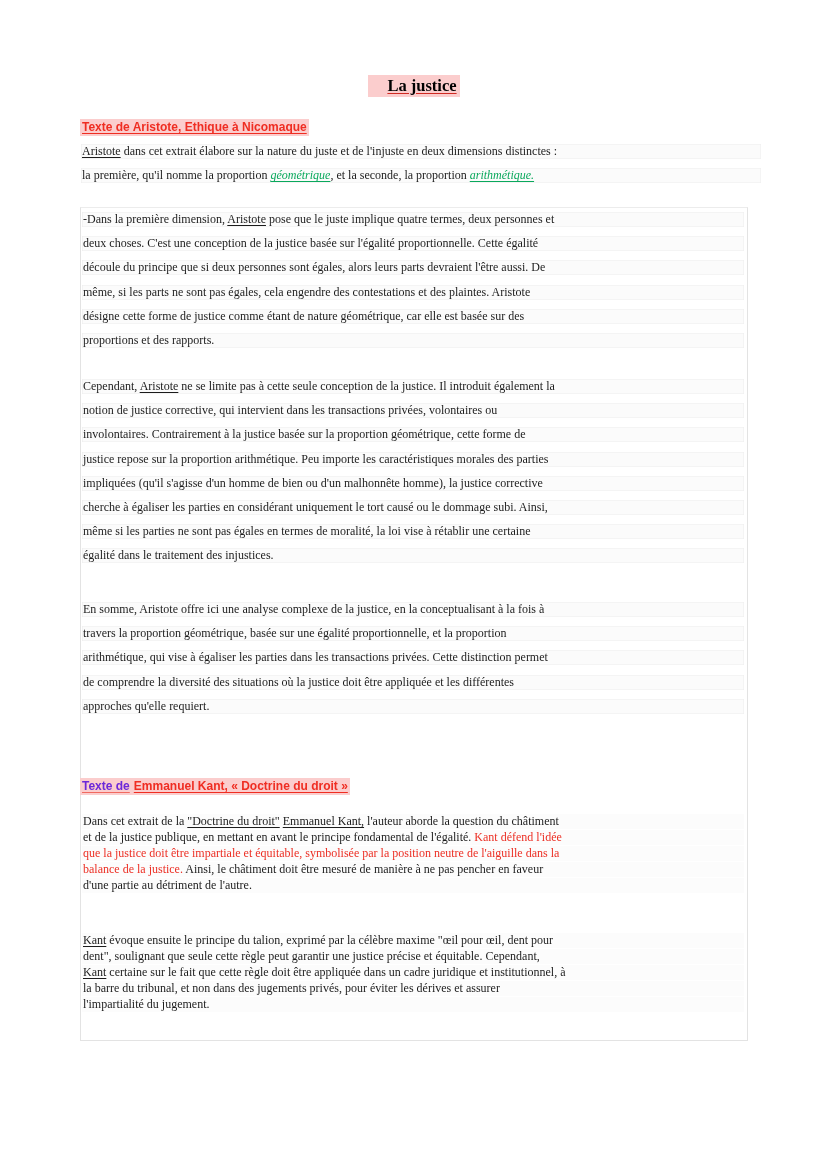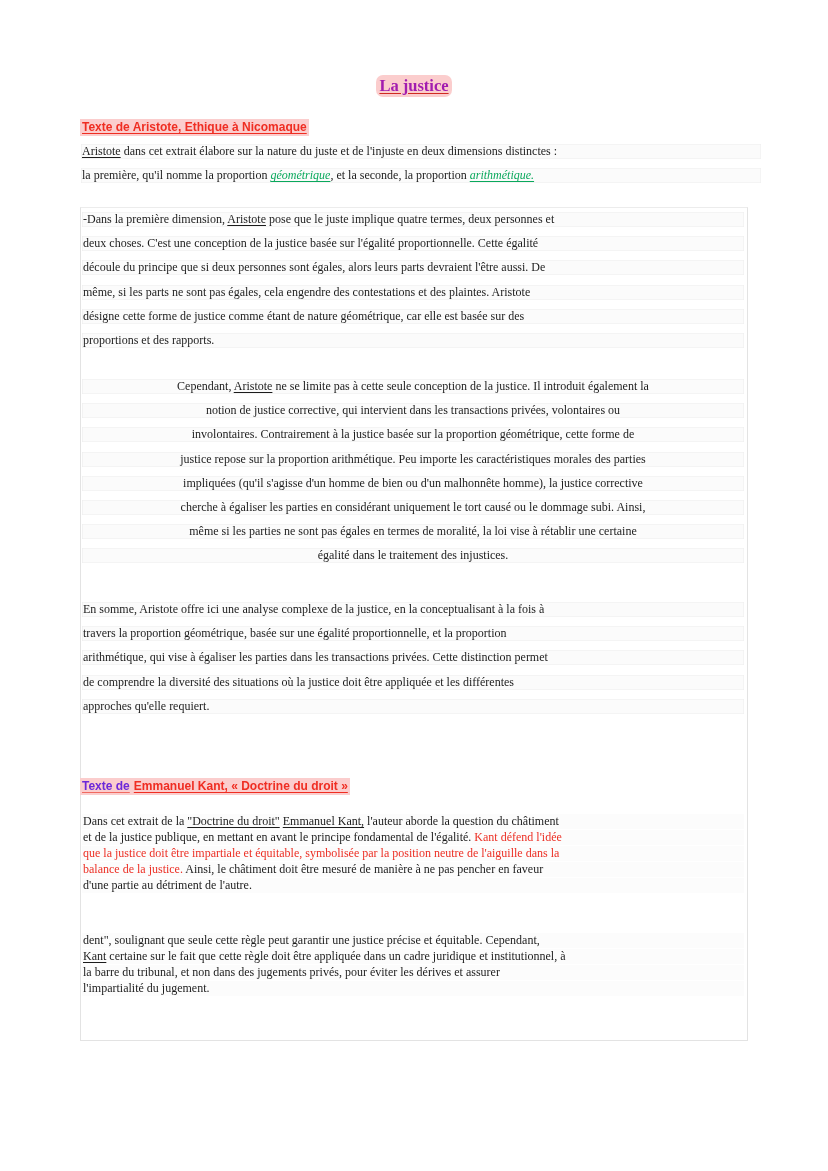--- a/index.html
+++ b/index.html
@@ -31,26 +31,25 @@
     left: 0;
     top: 76px;
     width: 828px;
     text-align: center;
     font-size: 16.5px;
     font-weight: bold;
     line-height: 1.25;
   }
   .doc-title .hl {
     background: #fbcdcd;
-    color: #a21caf;
+    color: #000000;
     text-decoration: underline;
     text-decoration-color: #cf2a22;
     text-underline-offset: 2px;
-    padding: 1px 3px 2px 3px;
-    border-radius: 7px;
+    padding: 1px 3px 2px 19px;
   }
 
   
   .sec-head {
     position: absolute;
     font-size: 12px;
     font-weight: bold;
     font-family: "Liberation Sans", "DejaVu Sans", sans-serif;
     line-height: 1.3;
     white-space: nowrap;
@@ -101,21 +100,21 @@
     top: 207px;
     width: 668px;
     height: 834px;
     border: 1px solid #e3e3e3;
     border-top-color: #ececec;
     background: transparent;
     box-sizing: border-box;
   }
 
   #para-1 { left: 82px; top: 212px;  width: 662px; }
-  #para-2 { left: 82px; top: 379px;  width: 662px; text-align: center; }
+  #para-2 { left: 82px; top: 379px;  width: 662px; }
   #para-3 { left: 82px; top: 602px;  width: 662px; }
   #para-k1 { left: 82px; top: 814px; width: 662px; }
   #para-k2 { left: 82px; top: 933px; width: 662px; }
 </style>
 </head>
 <body>
 
 <div class="page">
 
   <div class="doc-title">
@@ -167,19 +166,20 @@
 
   <div class="para tight" id="para-k1">
     <span class="ln"><span>Dans cet extrait de la </span><span class="ul">"Doctrine du droit"</span><span> </span><span class="ul">Emmanuel Kant,</span><span> l'auteur aborde la question du châtiment</span></span>
     <span class="ln"><span>et de la justice publique, en mettant en avant le principe fondamental de l'égalité. </span><span class="red">Kant défend l'idée</span></span>
     <span class="ln"><span class="red">que la justice doit être impartiale et équitable, symbolisée par la position neutre de l'aiguille dans la</span></span>
     <span class="ln"><span class="red">balance de la justice.</span><span> Ainsi, le châtiment doit être mesuré de manière à ne pas pencher en faveur</span></span>
     <span class="ln">d'une partie au détriment de l'autre.</span>
   </div>
 
   <div class="para tight" id="para-k2">
+    <span class="ln"><span class="ul">Kant</span><span> évoque ensuite le principe du talion, exprimé par la célèbre maxime "œil pour œil, dent pour</span></span>
     <span class="ln">dent", soulignant que seule cette règle peut garantir une justice précise et équitable. Cependant,</span>
     <span class="ln"><span class="ul">Kant</span><span> certaine sur le fait que cette règle doit être appliquée dans un cadre juridique et institutionnel, à</span></span>
     <span class="ln">la barre du tribunal, et non dans des jugements privés, pour éviter les dérives et assurer</span>
     <span class="ln">l'impartialité du jugement.</span>
   </div>
 
 </div>
 
 </body></html>

